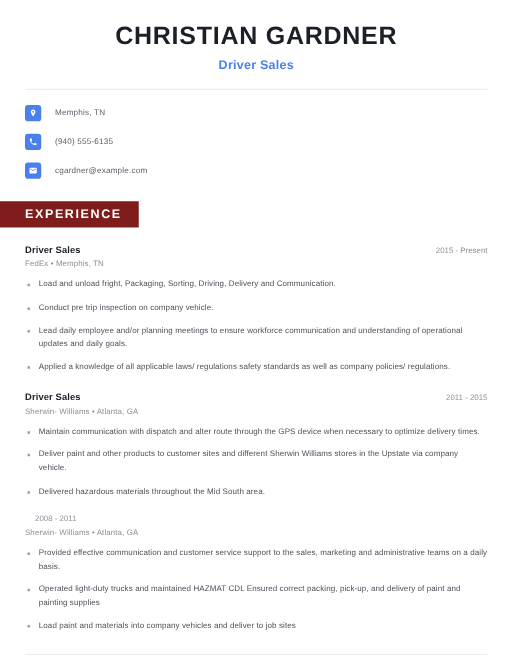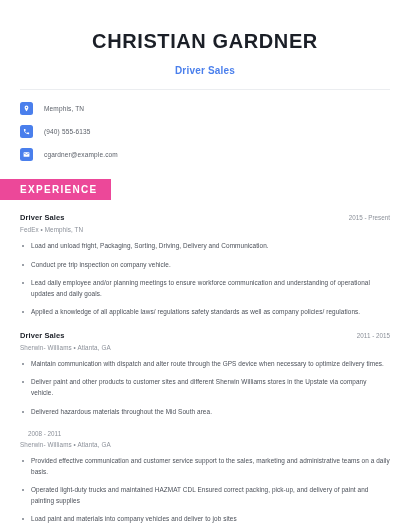--- a/index.html
+++ b/index.html
@@ -27,21 +27,21 @@
   .header {
     padding: 18px 20px 0 20px;
     text-align: center;
   }
   .full-name {
     font-size: 20px;
     font-weight: bold;
     letter-spacing: 0.6px;
     color: #1b1f27;
     line-height: 1.15;
-    margin: 12px;
+    margin: 0;
   }
   .job-title {
     font-size: 10px;
     font-weight: bold;
     color: #4a7fec;
     letter-spacing: 0.2px;
     margin-top: 6px;
   }
 
   .divider {
@@ -73,21 +73,21 @@
   .contact-icon svg { display: block; }
   .contact-text {
     font-size: 6.5px;
     color: #5b6069;
     letter-spacing: 0.15px;
   }
 
   
   .section-badge {
     display: inline-block;
-    background: #ec4899;
+    background: #7f1d1d;
     color: #ffffff;
     font-size: 10px;
     font-weight: bold;
     letter-spacing: 1.3px;
     padding: 5px 14px 5px 20px;
   }
   .section-badge-wrap { margin-top: 18px; }
 
   
   .experience {

